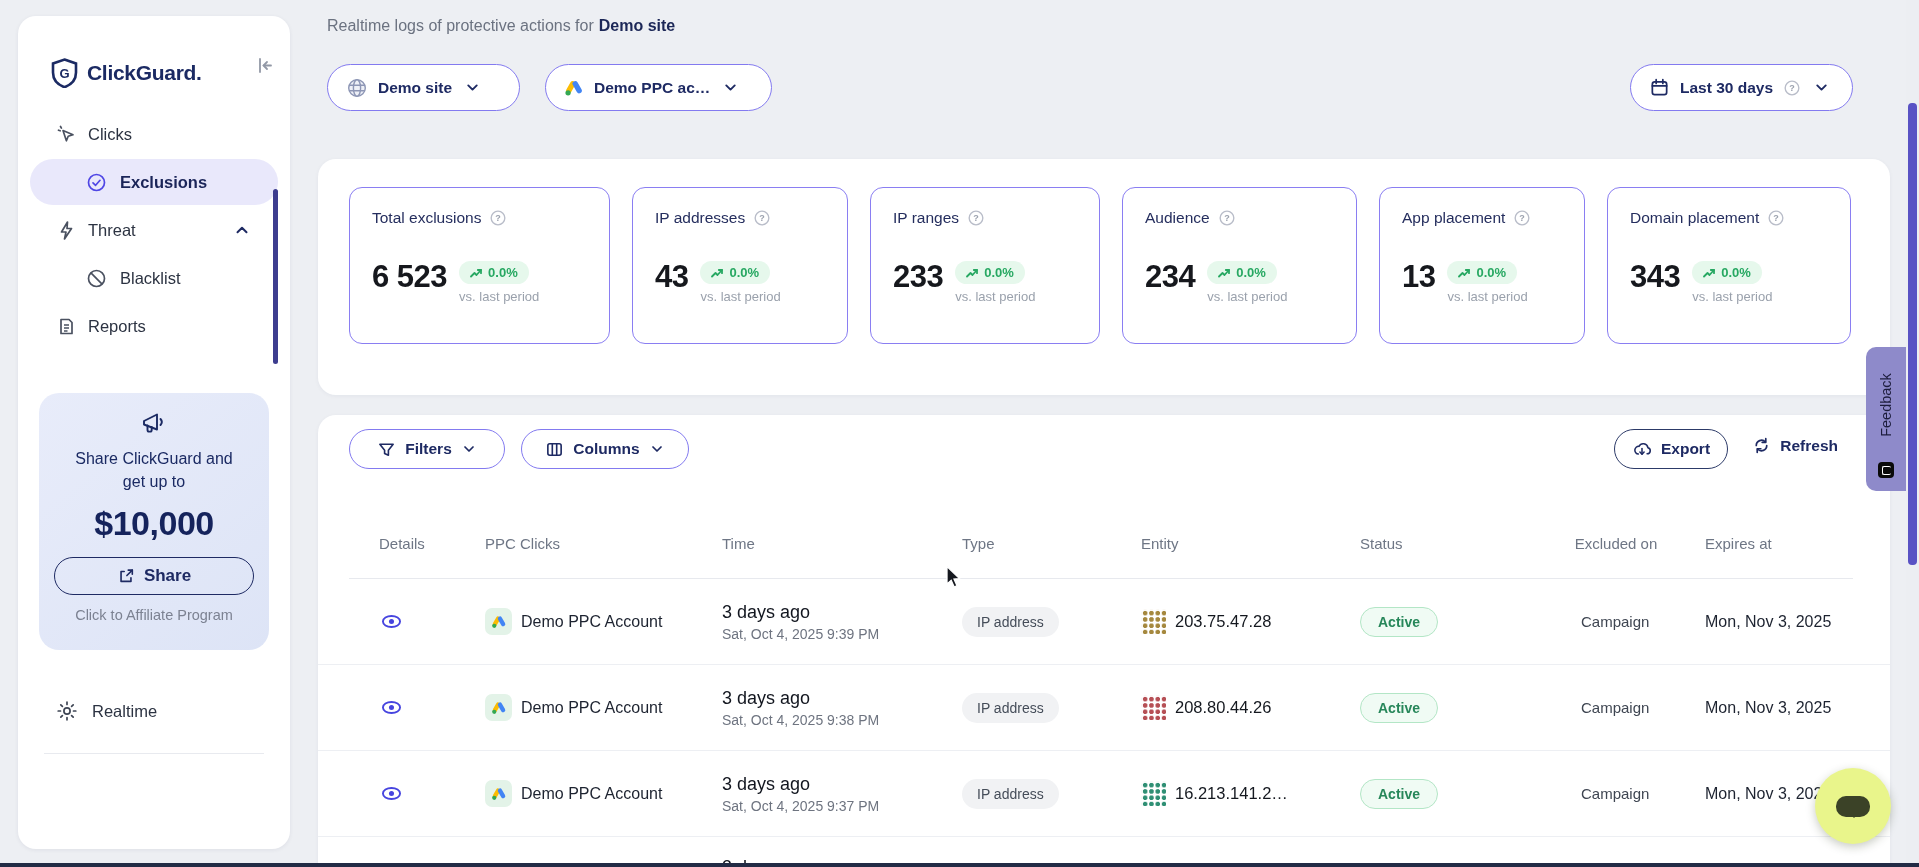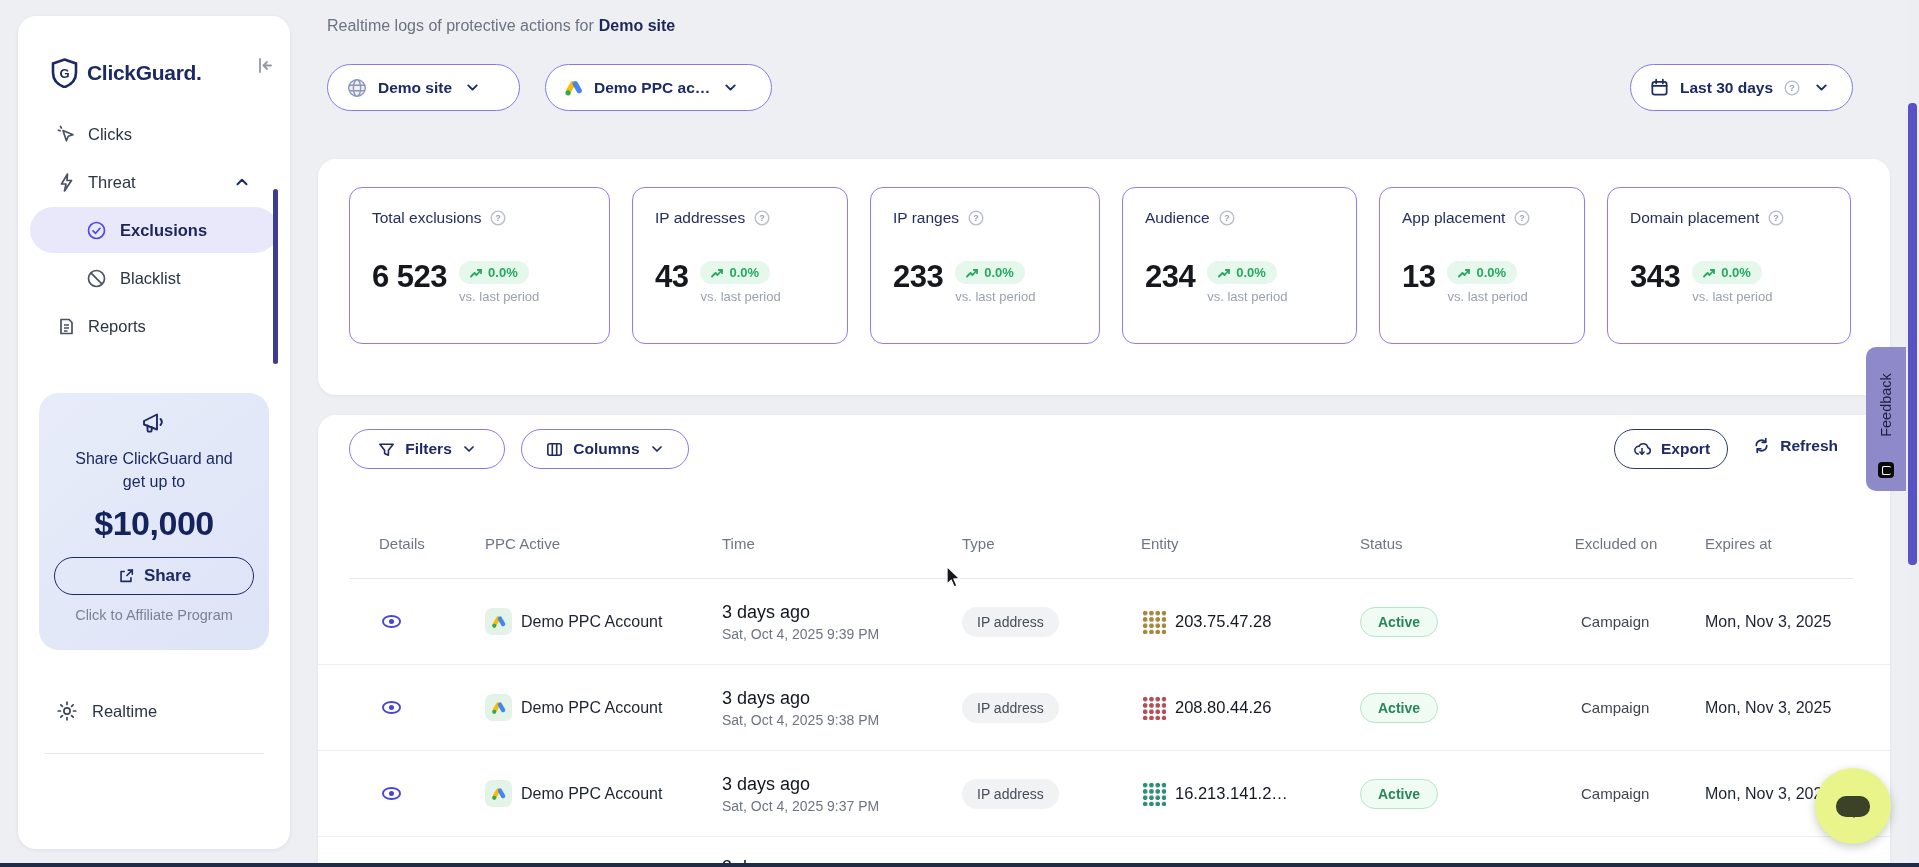--- a/index.html
+++ b/index.html
@@ -124,41 +124,41 @@
       <div class="nav-item">
         <span class="ico">
           <svg width="21" height="21" viewBox="0 0 21 21" fill="none" stroke="currentColor" stroke-width="1.7" stroke-linecap="round" stroke-linejoin="round">
               <path d="M7 6.5 L17 10.8 L12.2 12.2 L10.4 16.8 Z"></path>
               <path d="M4.5 2.5l.9 1.6"></path>
               <path d="M2.5 6.2l1.7.6"></path>
             </svg>
         </span>
         <span class="lbl">Clicks</span>
       </div>
+      <div class="nav-item child selected">
+        <span class="ico">
+          <svg width="21" height="21" viewBox="0 0 21 21" fill="none" stroke="currentColor" stroke-width="1.7" stroke-linecap="round" stroke-linejoin="round">
+              <circle cx="10.5" cy="10.5" r="8"></circle>
+              <polyline points="7,10.8 9.6,13.3 14,8.3"></polyline>
+            </svg>
+        </span>
+        <span class="lbl">Exclusions</span>
+      </div>
       <div class="nav-item">
         <span class="ico">
           <svg width="21" height="21" viewBox="0 0 21 21" fill="none" stroke="currentColor" stroke-width="1.7" stroke-linejoin="round">
               <path d="M11.5 2 L5.5 12 H10 L8.5 19 L15.5 8.5 H11 Z"></path>
             </svg>
         </span>
         <span class="lbl">Threat</span>
         <span class="nav-chevron">
           <svg width="18" height="18" viewBox="0 0 20 20" fill="none" stroke="currentColor" stroke-width="2.2" stroke-linecap="round" stroke-linejoin="round">
               <polyline points="5,12.5 10,7.5 15,12.5"></polyline>
             </svg>
         </span>
-      </div>
-      <div class="nav-item child selected">
-        <span class="ico">
-          <svg width="21" height="21" viewBox="0 0 21 21" fill="none" stroke="currentColor" stroke-width="1.7" stroke-linecap="round" stroke-linejoin="round">
-              <circle cx="10.5" cy="10.5" r="8"></circle>
-              <polyline points="7,10.8 9.6,13.3 14,8.3"></polyline>
-            </svg>
-        </span>
-        <span class="lbl">Exclusions</span>
       </div>
       <div class="nav-item child">
         <span class="ico">
           <svg width="21" height="21" viewBox="0 0 21 21" fill="none" stroke="currentColor" stroke-width="1.7">
               <circle cx="10.5" cy="10.5" r="8"></circle>
               <path d="M4.9 4.9 L16.1 16.1"></path>
             </svg>
         </span>
         <span class="lbl">Blacklist</span>
       </div>
@@ -467,21 +467,21 @@
               <polyline points="5.5,17.2 5.5,13.4 9.3,13.4"></polyline>
             </svg>
           </span>
         <span>Refresh</span>
       </div>
     </div>
 
     <div class="thead">
       <div class="cols">
         <div class="th first">Details</div>
-        <div class="th">PPC Active</div>
+        <div class="th">PPC Clicks</div>
         <div class="th">Time</div>
         <div class="th">Type</div>
         <div class="th">Entity</div>
         <div class="th">Status</div>
         <div class="th center" style="width:90px">Excluded on</div>
         <div class="th last">Expires at</div>
       </div>
     </div>
     <div class="thead-divider"></div>
 

